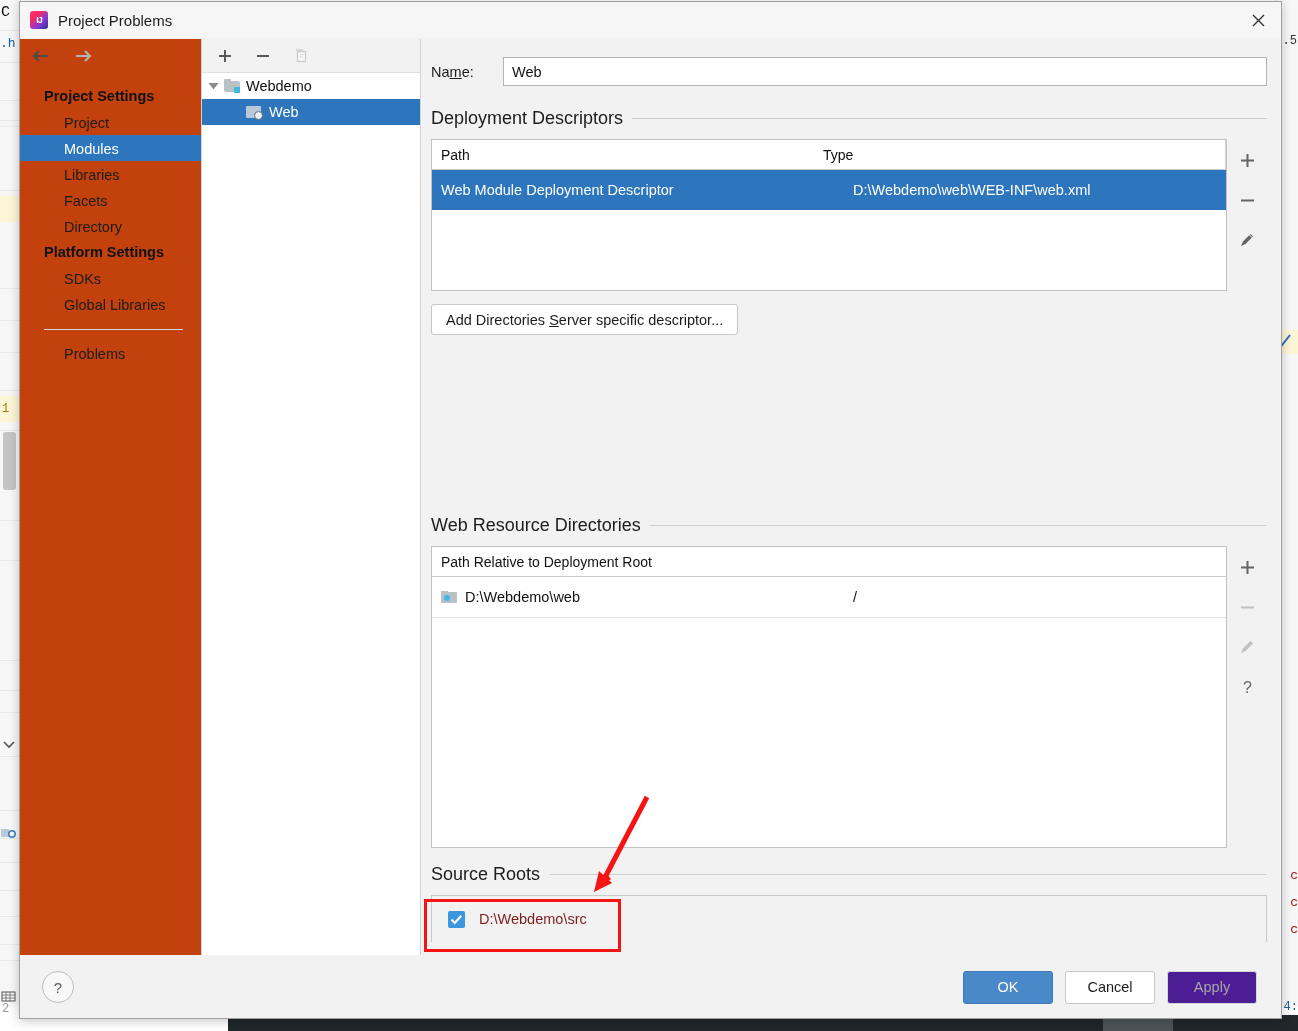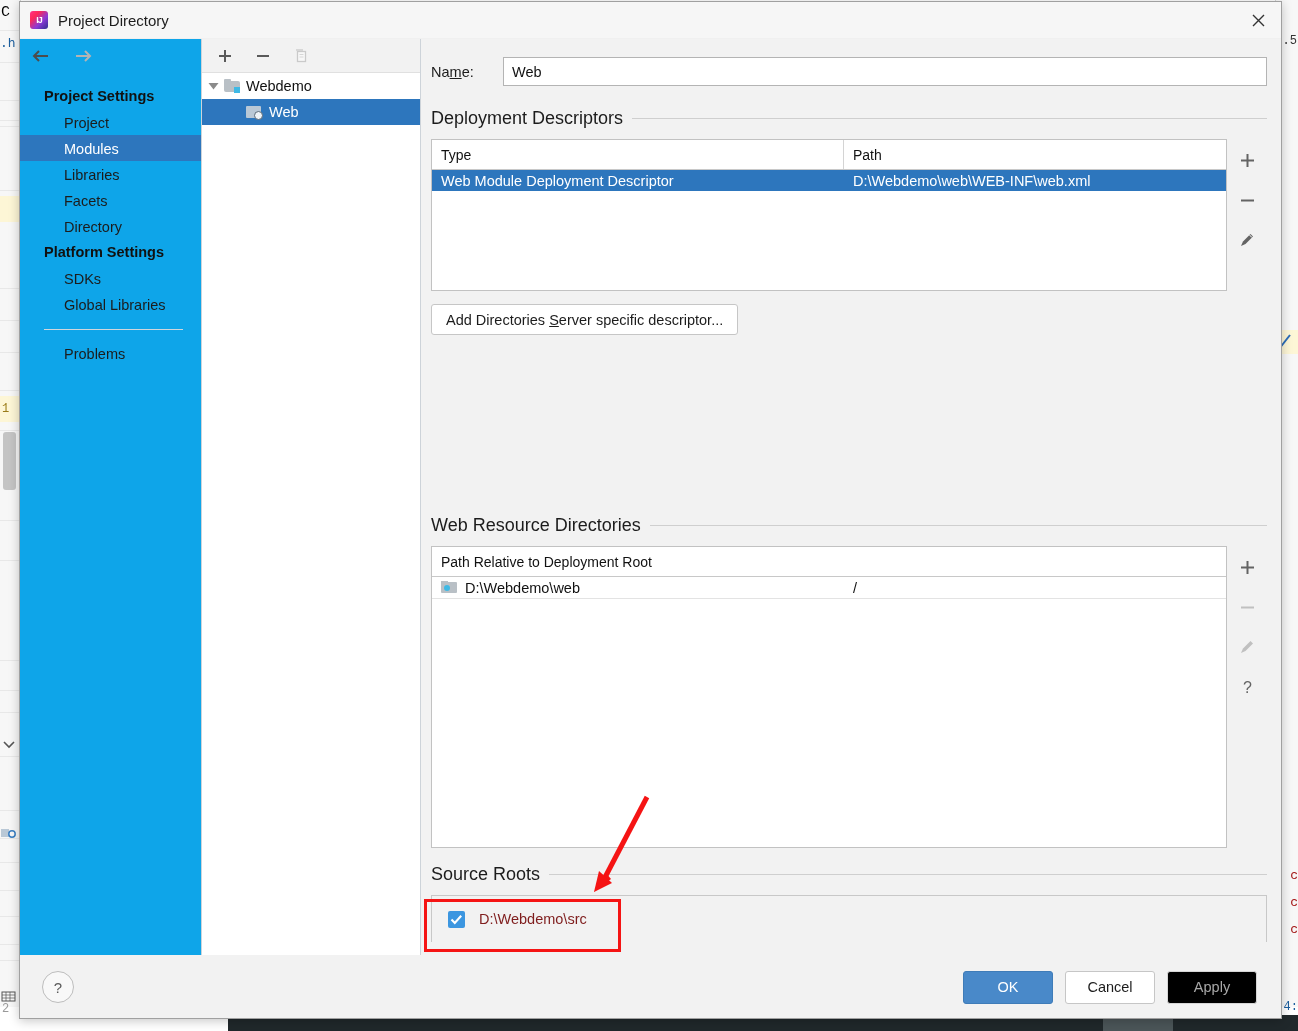--- a/index.html
+++ b/index.html
@@ -35,21 +35,21 @@
   #app-icon .sq{position:absolute;inset:0;border-radius:3px;background:linear-gradient(135deg,#ff318c 0%,#fe2857 28%,#8b39d6 62%,#2f2f8f 100%);}
   #app-icon .ij{position:absolute;left:3px;top:3px;right:3px;bottom:3px;color:#fff;font-size:9px;font-weight:bold;line-height:12px;text-align:center;letter-spacing:-1px;}
   #dlg-title{font-size:15px;color:#1c1c1c;}
   #close-btn{margin-left:auto;width:46px;height:35px;display:flex;align-items:center;justify-content:center;cursor:pointer;}
   #close-btn svg{display:block;}
 
   
   #dlg-body{flex:1;display:flex;min-height:0;background:#f2f2f2;}
 
   
-  #sidebar{width:181px;min-width:181px;background:#0ea5e9;display:flex;flex-direction:column;border-right:1px solid #cdd3d9;}
+  #sidebar{width:181px;min-width:181px;background:#c2410c;display:flex;flex-direction:column;border-right:1px solid #cdd3d9;}
   #nav-arrows{height:34px;display:flex;align-items:center;padding-left:8px;gap:16px;}
   .nav-arrow{width:26px;height:26px;display:flex;align-items:center;justify-content:center;cursor:pointer;}
   .nav-arrow.disabled{cursor:default;}
   #sidebar-list{padding-top:10px;}
   .sb-group{font-size:14.5px;font-weight:bold;color:#111;padding:5px 0 5px 24px;}
   .sb-item{font-size:14.5px;color:#1c1c1c;padding:6px 0 4px 44px;cursor:pointer;line-height:16px;}
   .sb-item.selected{background:#2d76bd;color:#ffffff;}
   .sb-sep{height:1px;background:#cfd6dc;margin:12px 18px 10px 24px;}
 
   
@@ -84,21 +84,21 @@
   .sec-head .rule{flex:1;height:1px;background:#cfcfcf;}
 
   
   .tbl-wrap{display:flex;align-items:stretch;}
   .tbl{flex:1;min-width:0;border:1px solid #c2c2c2;background:#fff;display:flex;flex-direction:column;}
   .tbl-head{display:flex;height:29px;min-height:29px;background:#fff;border-bottom:1px solid #c8c8c8;}
   .tbl-head .th{font-size:14px;color:#111;display:flex;align-items:center;padding-left:9px;box-sizing:border-box;}
   .tbl-head .th.c1{width:412px;flex:0 0 auto;border-right:1px solid #d4d4d4;}
   .tbl-head .th.c2{flex:1;min-width:0;}
   .tbl-body{flex:1;min-height:0;background:#fff;}
-  .trow{display:flex;height:21px;align-items:center;font-size:14.5px;color:#111;cursor:pointer;}
+  .trow{display:flex;height:40px;align-items:center;font-size:14.5px;color:#111;cursor:pointer;}
   .trow.selected{background:#2d76bd;color:#fff;}
   .trow .td{display:flex;align-items:center;padding-left:9px;box-sizing:border-box;height:100%;}
   .trow .td.c1{width:412px;flex:0 0 auto;}
   .trow .td.c2{flex:1;min-width:0;}
   .trow.bordered{border-bottom:1px solid #e3e3e3;}
   .dir-ic{width:16px;height:13px;position:relative;margin-right:8px;flex:0 0 auto;}
   .dir-ic .b{position:absolute;left:0;top:1px;width:16px;height:11px;background:#b9c0c6;border-radius:1px;}
   .dir-ic .t{position:absolute;left:0;top:0;width:7px;height:3px;background:#b9c0c6;}
   .dir-ic .dot{position:absolute;left:3px;top:4px;width:6px;height:6px;border-radius:50%;background:#3fb9e5;}
 
@@ -121,21 +121,21 @@
   
   #red-box{position:absolute;left:424px;top:899px;width:197px;height:53px;border:3px solid #f51414;box-sizing:border-box;pointer-events:none;z-index:40;}
   #red-arrow{position:absolute;left:585px;top:793px;width:70px;height:105px;pointer-events:none;z-index:40;}
 
   
   #dlg-footer{height:62px;min-height:62px;background:#f2f2f2;display:flex;align-items:center;padding:0 24px 0 22px;border-top:1px solid #f2f2f2;}
   #help-btn{width:30px;height:30px;border-radius:50%;border:1px solid #bdbdbd;background:#f8f8f8;display:flex;align-items:center;justify-content:center;font-size:15px;color:#5a5a5a;cursor:pointer;}
   #footer-btns{margin-left:auto;display:flex;gap:12px;}
   .fbtn{height:33px;min-width:90px;padding:0 16px;border-radius:3px;font-size:14.5px;cursor:pointer;font-family:"Liberation Sans", sans-serif;border:1px solid #c6c6c6;background:#fff;color:#1c1c1c;}
   .fbtn.primary{background:#4989c9;border-color:#3f7cb8;color:#fff;padding-left:16px;}
-  .fbtn.disabled{background:#000000;border-color:#d6d6d6;color:#a8a8a8;cursor:default;}
+  .fbtn.disabled{background:#4c1d95;border-color:#d6d6d6;color:#a8a8a8;cursor:default;}
 
   .spacer-grow{flex:1;min-height:0;}
 </style>
 </head>
 <body>
 
 <div id="ide-backdrop">
   <div class="bg-gutter"></div>
   <div class="bg-right-panel"></div>
 
@@ -207,21 +207,21 @@
   <div class="bg-taskbar-seg" style="left:1103px;width:70px;"></div>
 </div>
 
 <div id="dialog">
 
   <div id="titlebar">
     <div id="app-icon">
       <div class="sq"></div>
         <div class="ij">IJ</div>
     </div>
-    <div id="dlg-title">Project Directory</div>
+    <div id="dlg-title">Project Problems</div>
     <div id="close-btn">
       <svg width="13" height="13" viewBox="0 0 13 13">
           <path d="M1 1 L12 12 M12 1 L1 12" stroke="#333" stroke-width="1.4"></path>
         </svg>
     </div>
   </div>
 
   <div id="dlg-body">
 
     <div id="sidebar">
@@ -309,22 +309,22 @@
       </div>
 
       <div class="sec-head">
         <span class="t">Deployment Descriptors</span>
         <span class="rule"></span>
       </div>
 
       <div class="tbl-wrap" style="height:152px;">
         <div class="tbl">
           <div class="tbl-head">
+            <div class="th c2">Path</div>
             <div class="th c1">Type</div>
-            <div class="th c2">Path</div>
           </div>
           <div class="tbl-body">
             <div class="trow selected">
               <div class="td c1">Web Module Deployment Descriptor</div>
               <div class="td c2">D:\Webdemo\web\WEB-INF\web.xml</div>
             </div>
           </div>
         </div>
         <div class="tbl-side">
           <div class="side-btn">

